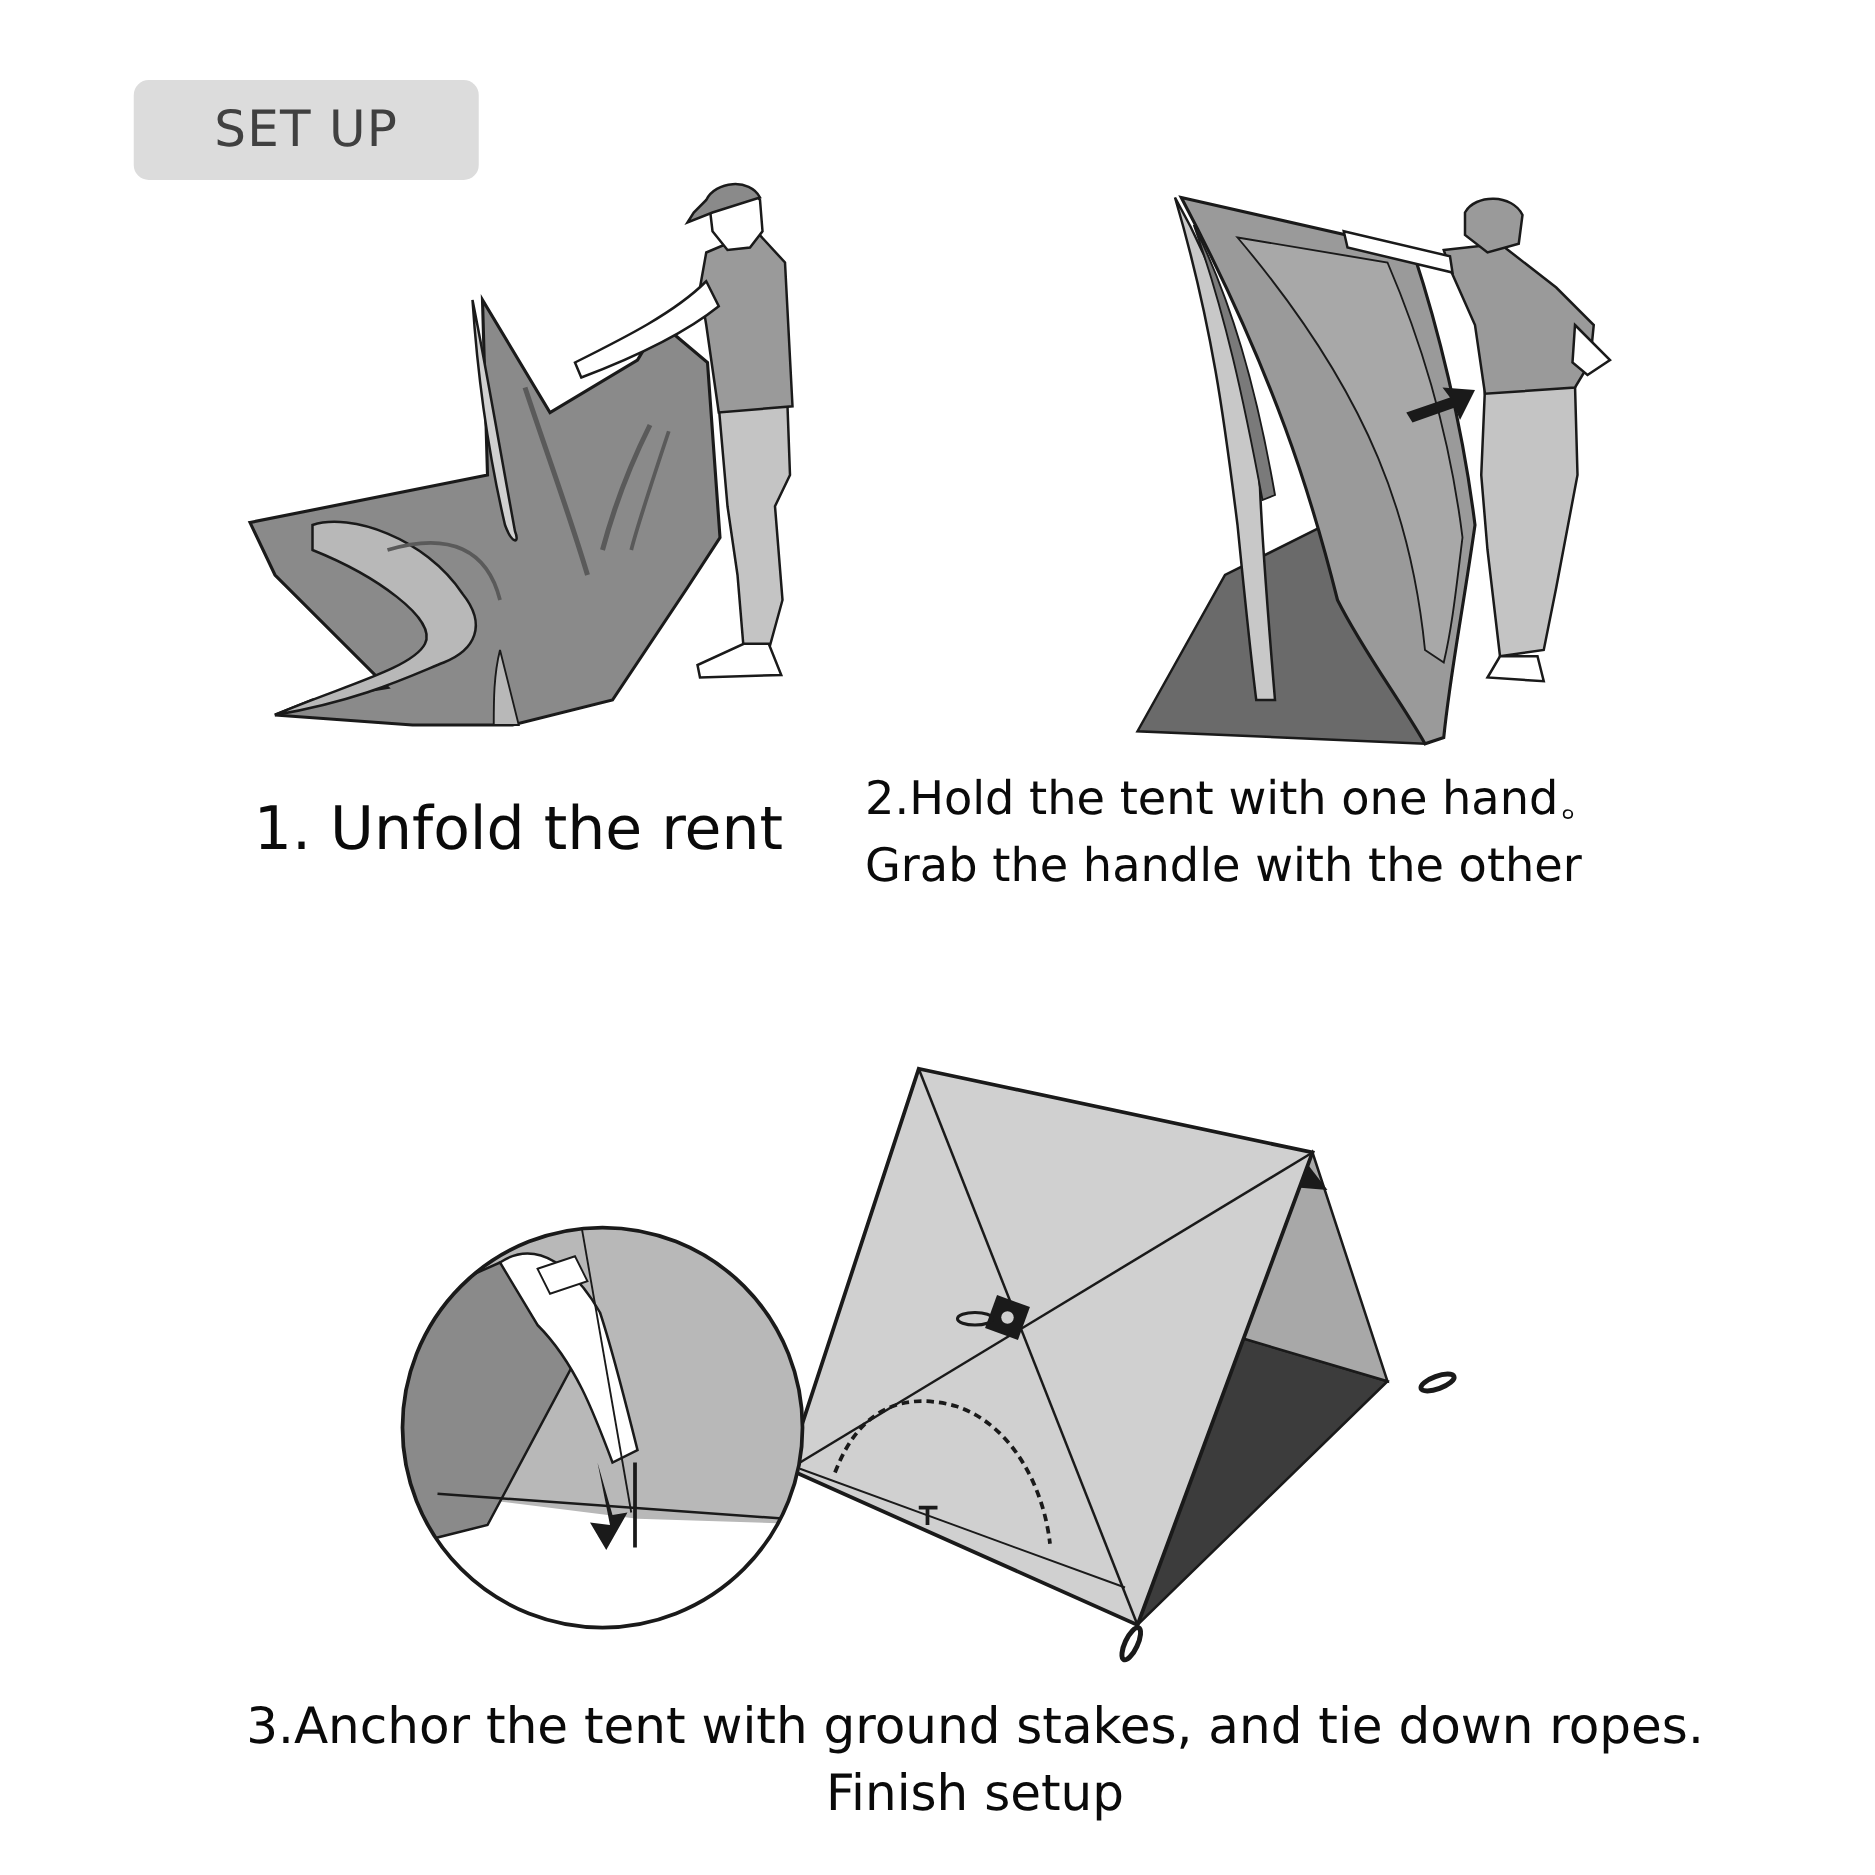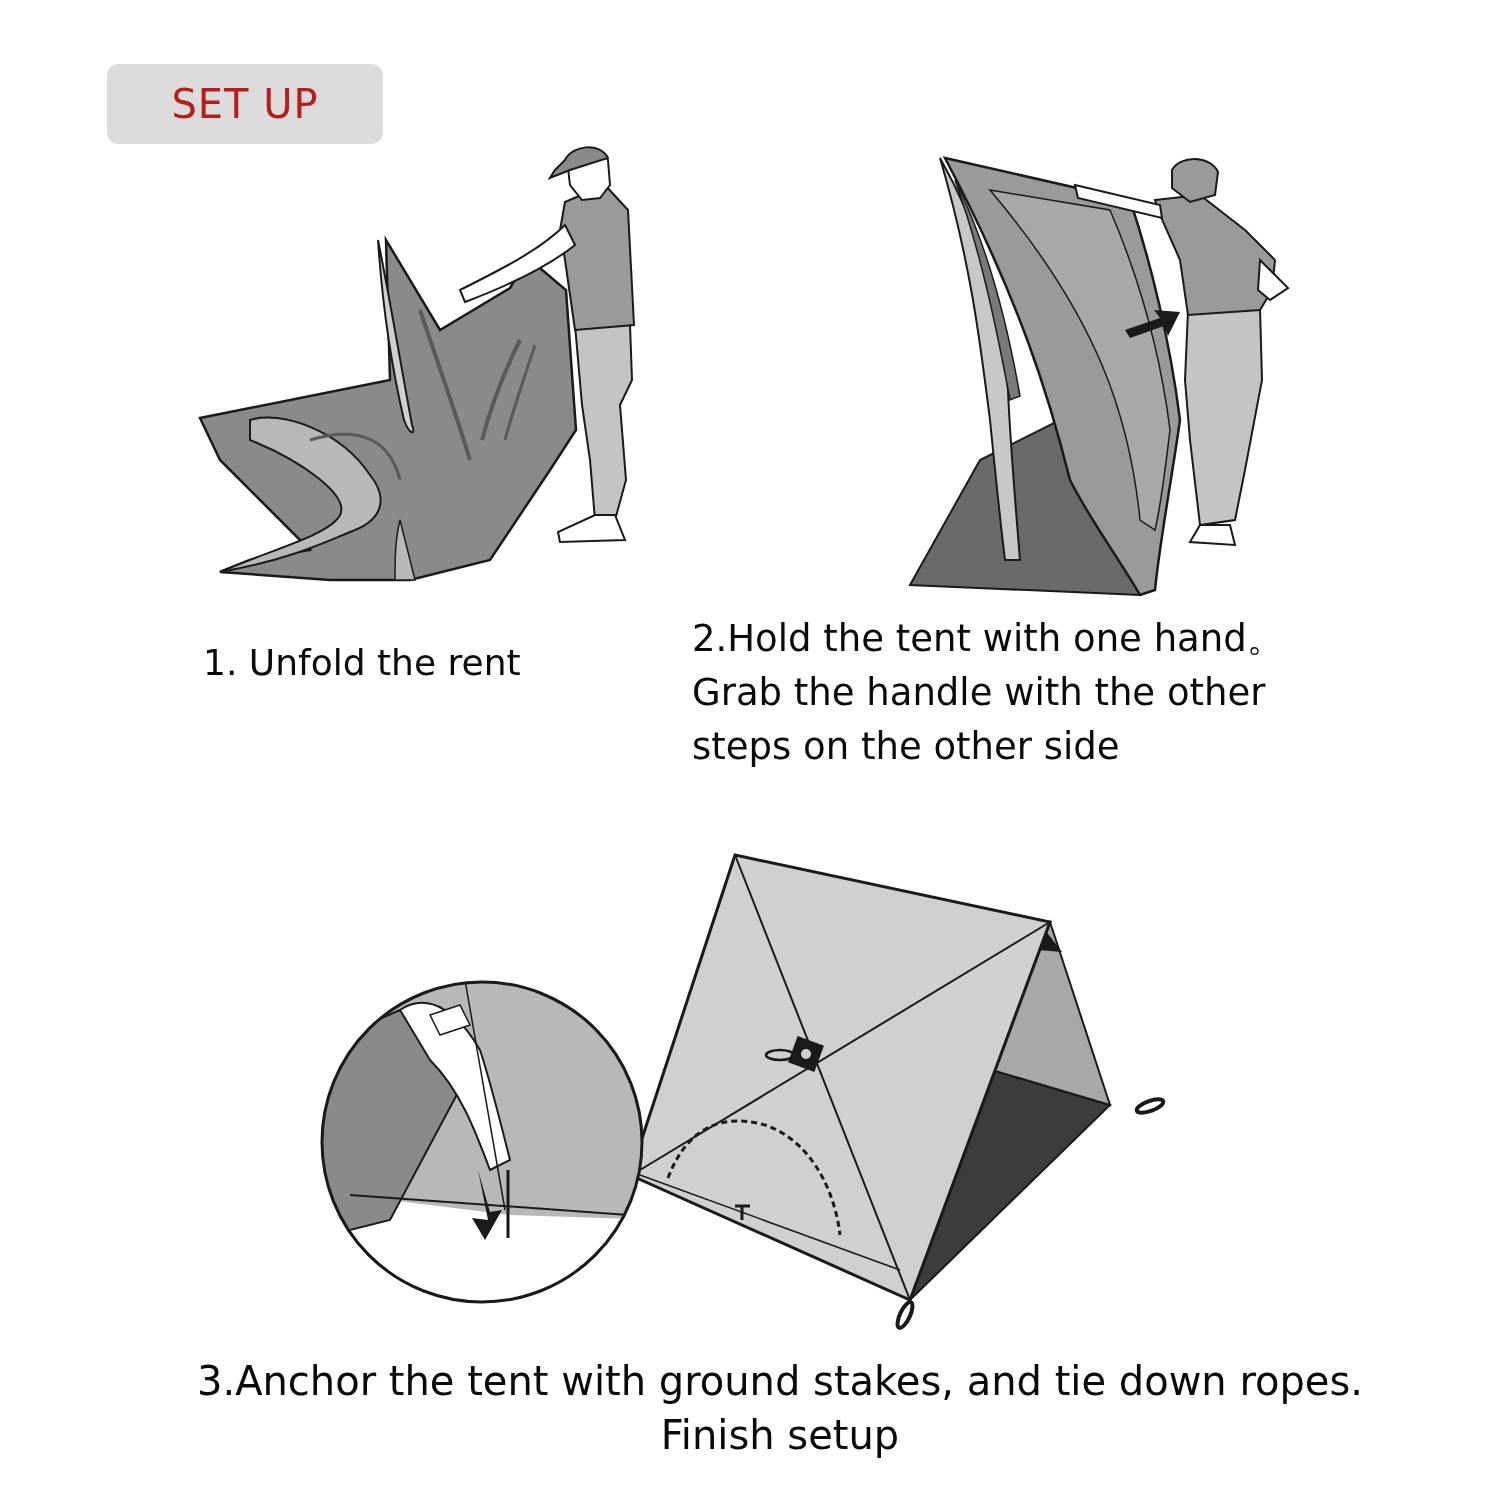--- a/index.html
+++ b/index.html
@@ -21,36 +21,36 @@
       top: 64px;
       width: 276px;
       height: 80px;
       background: #dcdcdc;
       border-radius: 12px;
       display: flex;
       align-items: center;
       justify-content: center;
       font-family: "DejaVu Sans", sans-serif;
       font-size: 40px;
-      color: #b91c1c;
+      color: #404040;
       letter-spacing: 1px;
     }
     .illus {
       position: absolute;
     }
     .caption {
       position: absolute;
       font-family: "DejaVu Sans", sans-serif;
       color: #0a0a0a;
       line-height: 54px;
     }
     .cap1 {
       left: 203px;
       top: 636px;
-      font-size: 36px;
+      font-size: 48px;
       white-space: nowrap;
     }
     .cap2 {
       left: 692px;
       top: 612px;
       width: 720px;
       font-size: 37px;
     }
     .cap2 .line { display: block; white-space: nowrap; }
     .cap3 {
@@ -166,19 +166,18 @@
   </g>
 </svg>
 
 <div class="caption cap1">
   <span>1. Unfold the rent</span>
 </div>
 
 <div class="caption cap2">
   <span class="line">2.Hold the tent with one hand。</span>
   <span class="line">Grab the handle with the other</span>
-  <span class="line">steps on the other side</span>
 </div>
 
 <div class="caption cap3">
   <span class="line">3.Anchor the tent with ground stakes, and tie down ropes.</span>
   <span class="line">Finish setup</span>
 </div>
 
 </body></html>

